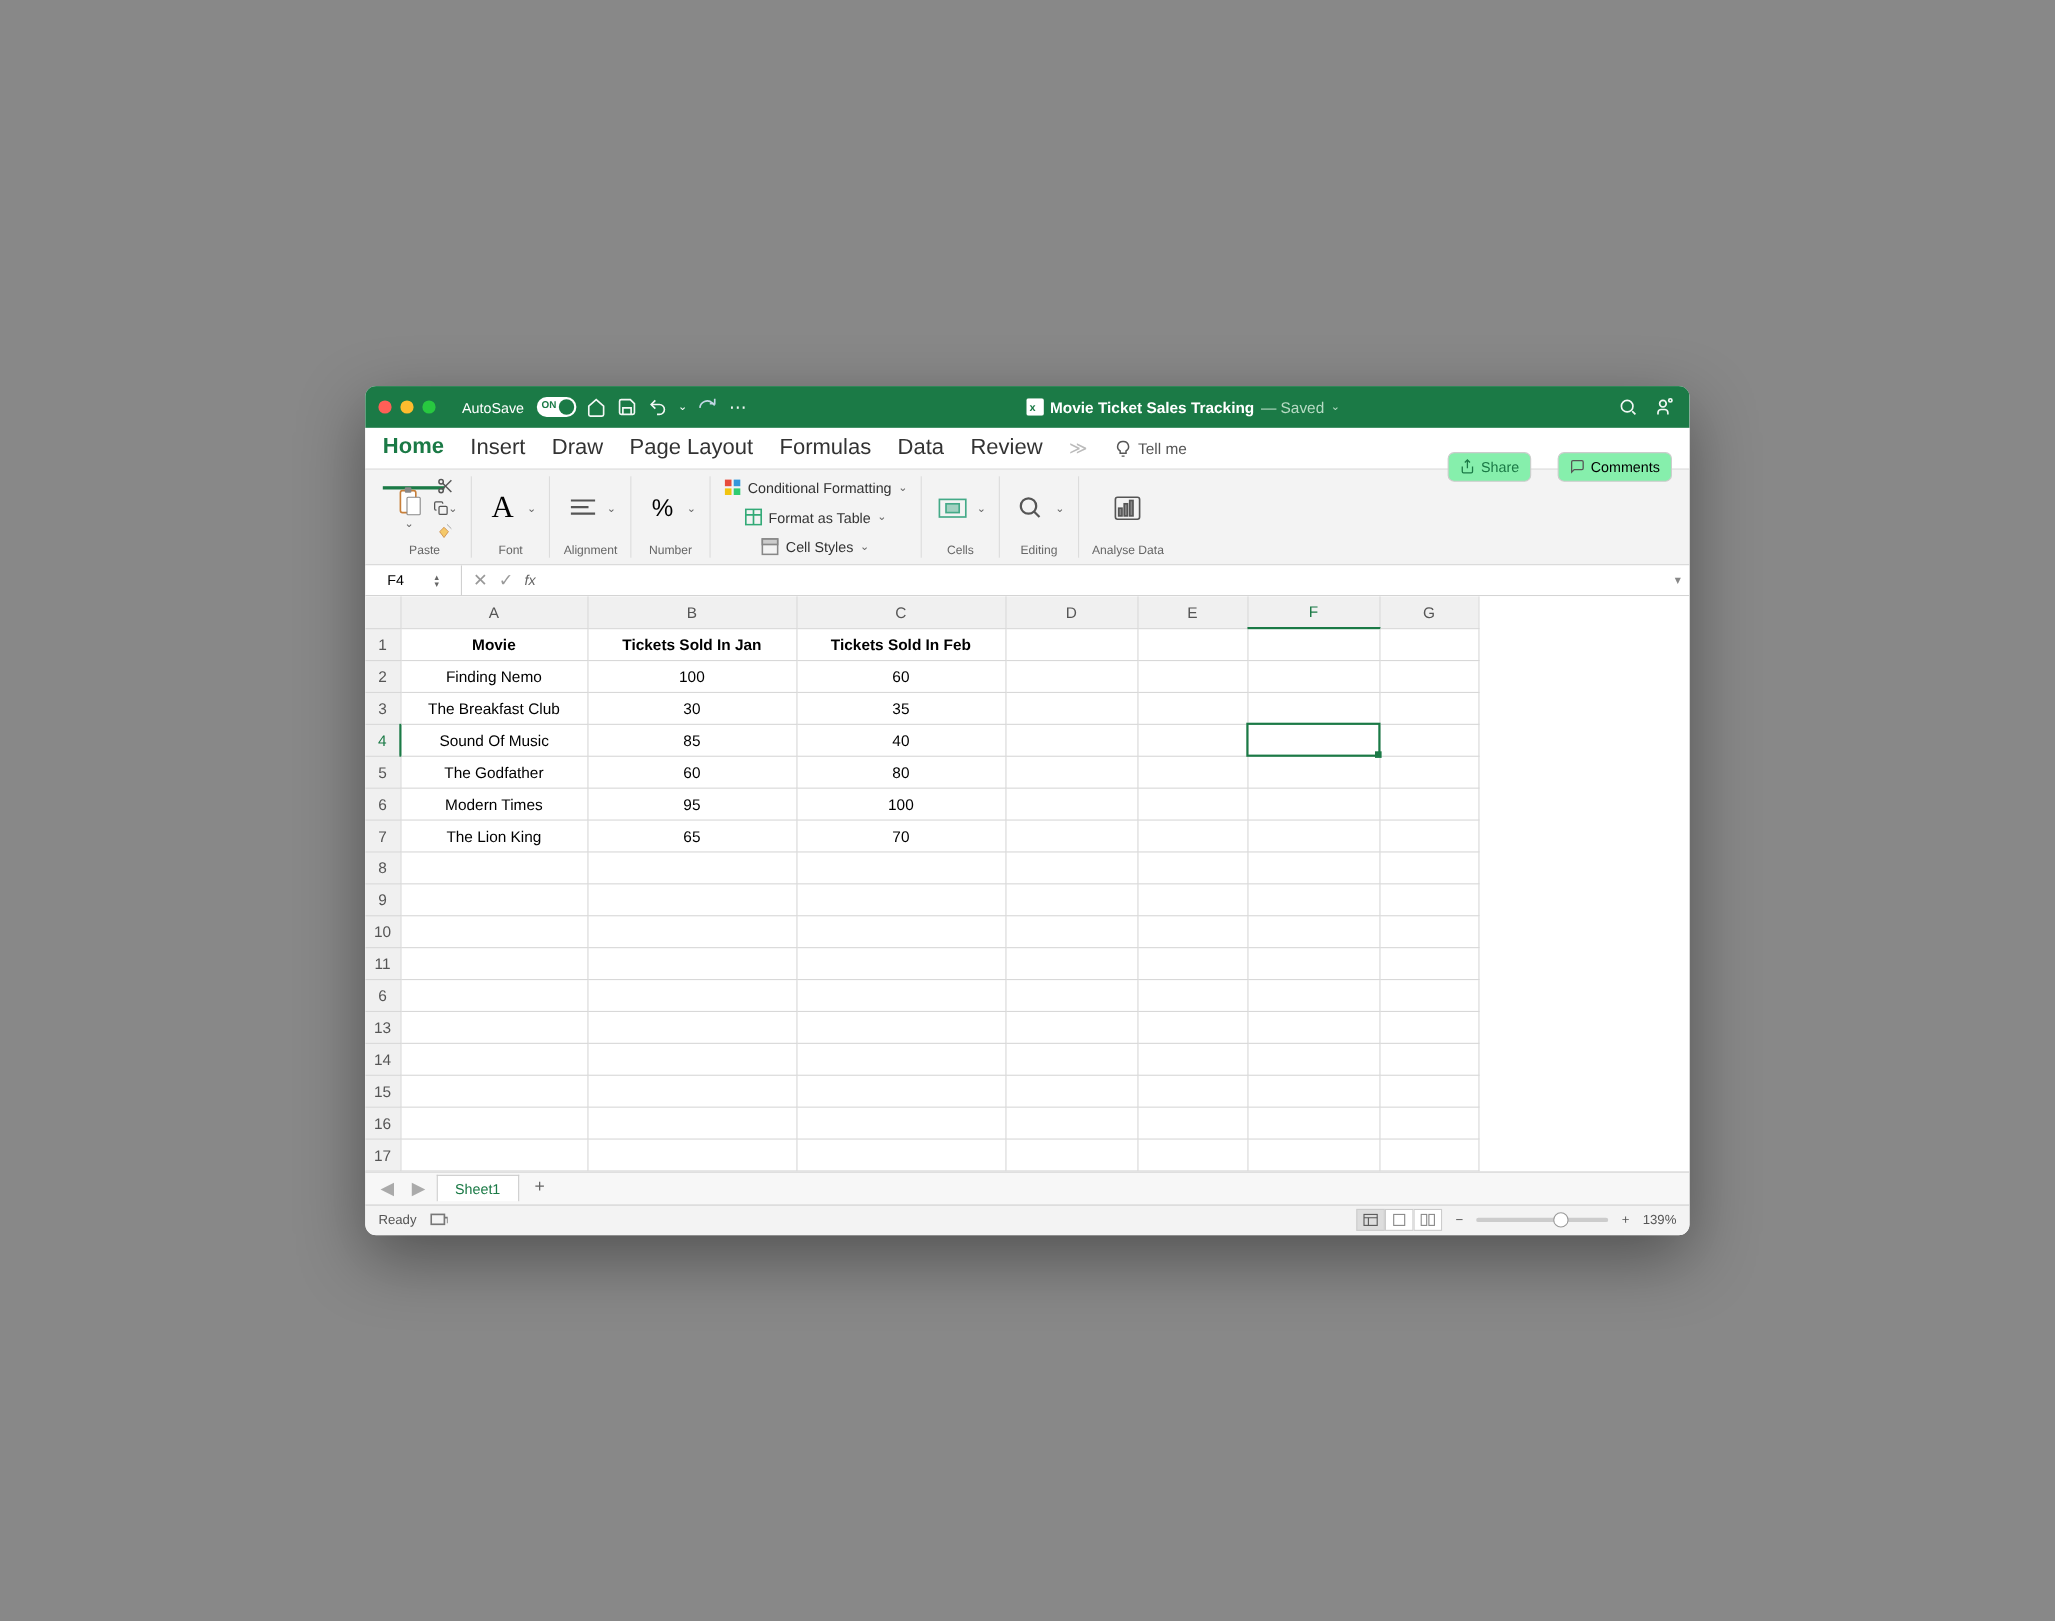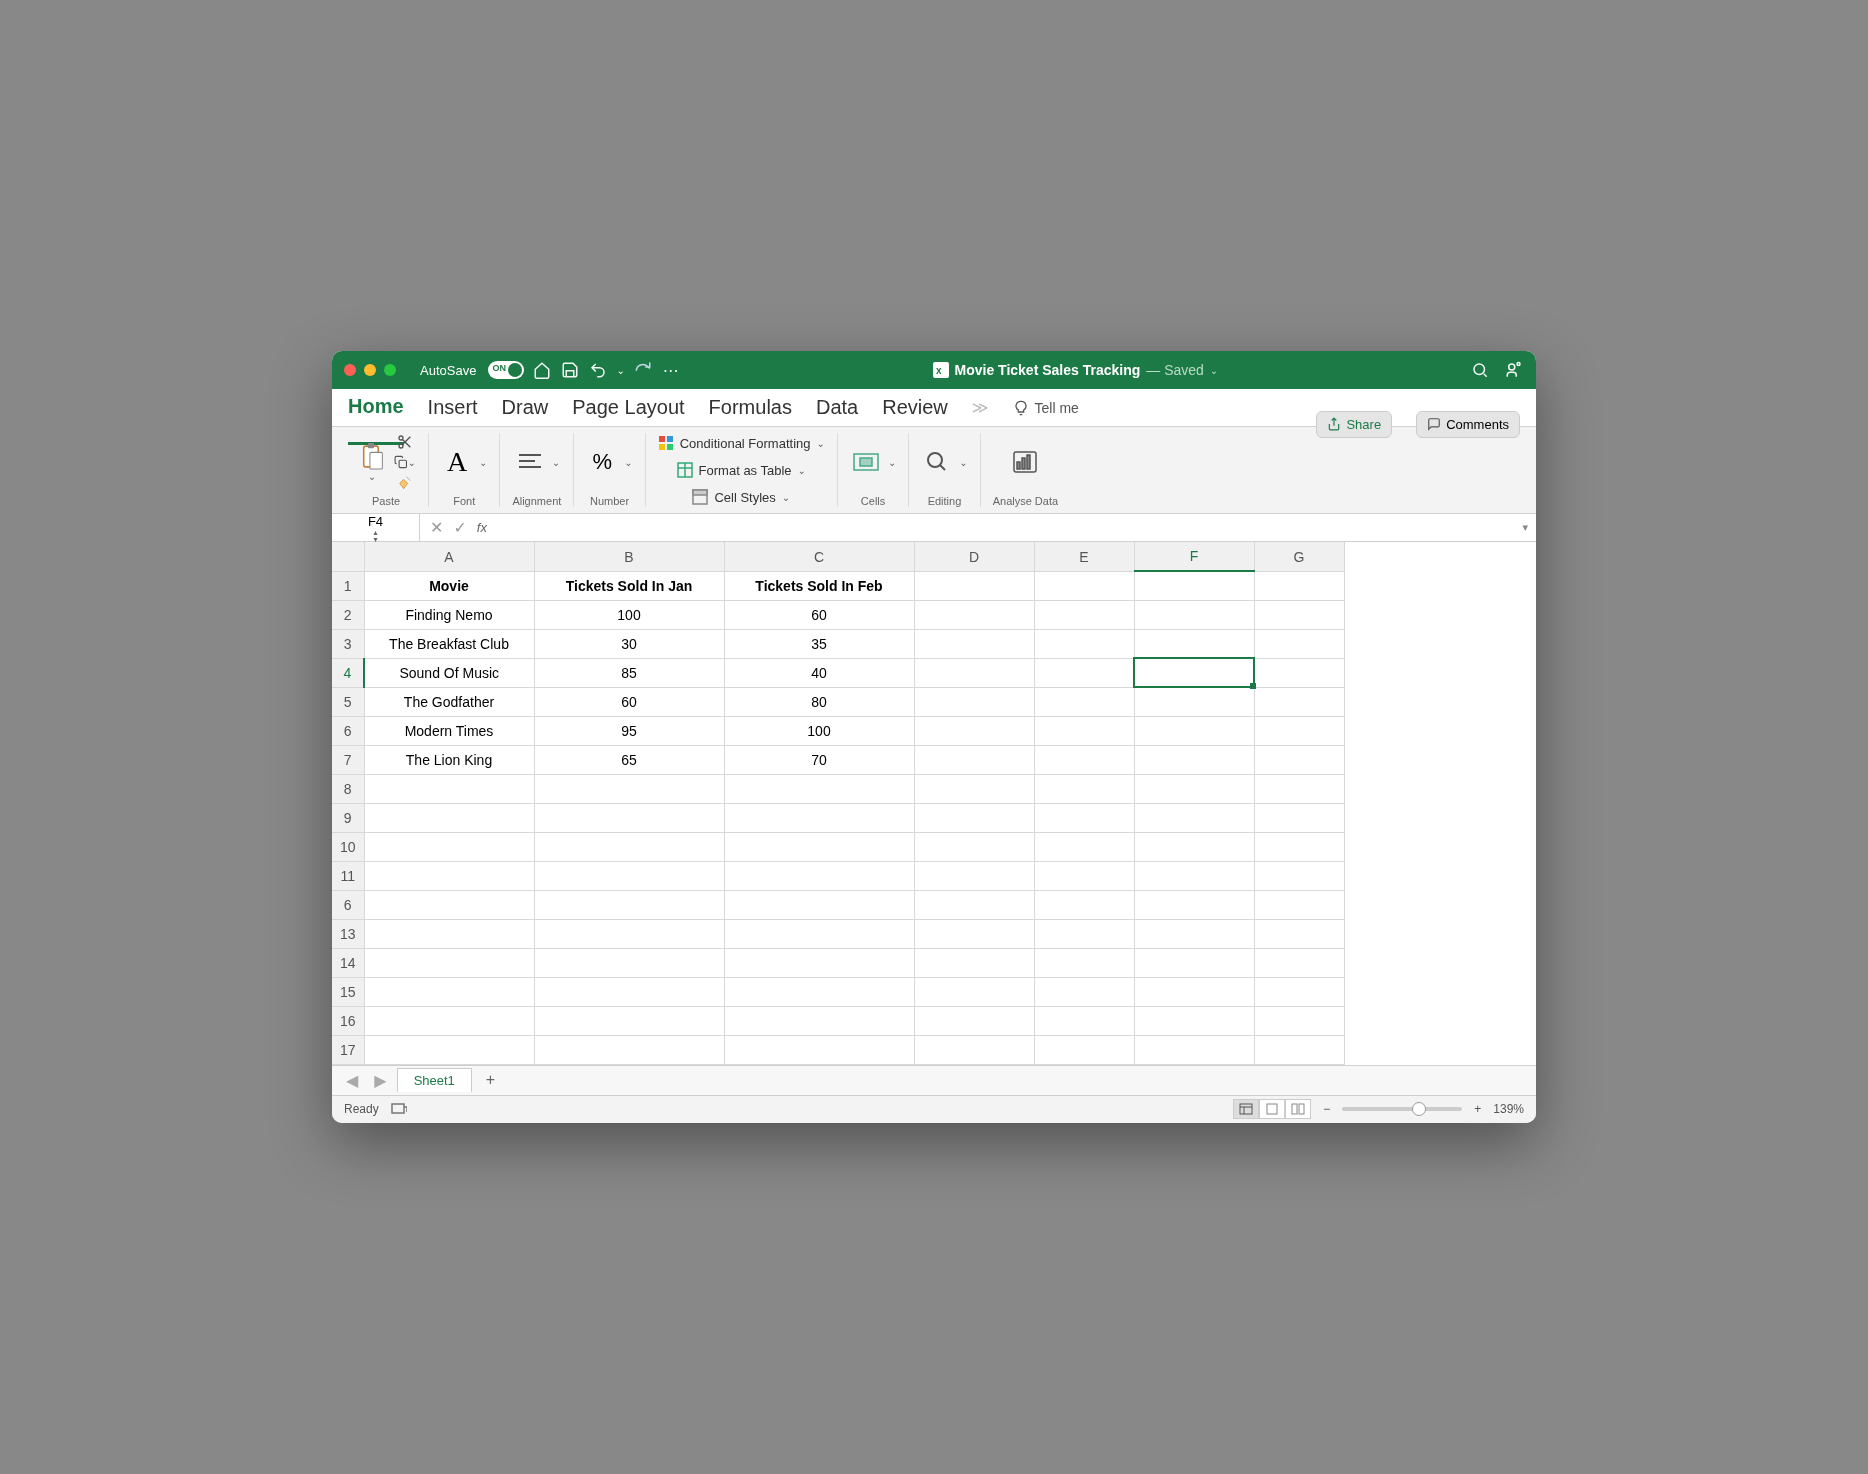--- a/index.html
+++ b/index.html
@@ -20,38 +20,38 @@
 .doc-title { font-weight: 600; font-size: 14px; }
 .doc-saved { color: #b8dcc5; font-size: 14px; }
 .tb-right { display:flex; gap:14px; align-items:center; }
 
 
 .tabs { background:#fff; height: 38px; display:flex; align-items:center; padding: 0 16px; gap: 24px; border-bottom: 1px solid #d0d0d0; }
 .tab { font-size: 20px; color: #333; cursor:pointer; padding: 24px 0; }
 .tab.active { color: #1b7a46; font-weight:600; border-bottom: 3px solid #1b7a46; }
 .tab-spacer { flex:1; }
 .tellme { display:flex; align-items:center; gap:6px; color:#555; font-size:14px; }
-.share-btn, .comments-btn { border:1px solid #ccc; border-radius:6px; padding: 5px 10px; font-size:13px; display:flex; align-items:center; gap:5px; cursor:pointer; background:#e5e5e5;margin-top:33px; }
+.share-btn, .comments-btn { border:1px solid #ccc; border-radius:6px; padding: 5px 10px; font-size:13px; display:flex; align-items:center; gap:5px; cursor:pointer; background:#86efac;margin-top:33px; }
 .share-btn { color:#1b7a46; }
 
 
 .ribbon { background: #f3f3f3; border-bottom:1px solid #d0d0d0; padding: 6px 12px; display:flex; align-items:stretch; gap:0; }
 .rgroup { display:flex; flex-direction:column; align-items:center; padding: 0 12px; border-right:1px solid #dcdcdc; justify-content:space-between; }
 .rgroup:last-child { border-right:none; }
 .rgroup-icons { display:flex; align-items:center; gap:6px; flex:1; }
 .rgroup-label { font-size:11px; color:#666; margin-top:4px; }
 .big-icon { width:32px; height:40px; display:flex; flex-direction:column; align-items:center; justify-content:center; }
 .mini-col { display:flex; flex-direction:column; gap:2px; }
 .mini-icon { width:22px; height:18px; display:flex; align-items:center; justify-content:center; }
 .ribbon-item { display:flex; align-items:center; gap:6px; font-size:13px; color:#333; padding:2px 0; cursor:pointer; }
 .chev { font-size:10px; color:#666; }
 
 
 .formula-row { display:flex; align-items:center; border-bottom:1px solid #d0d0d0; height:28px; background:#fff; }
-.namebox { width:88px; border-right:1px solid #d0d0d0; padding:0 8px; font-size:13px; display:flex; align-items:center; justify-content:space-between; height:100%;flex-direction:column; }
+.namebox { width:88px; border-right:1px solid #d0d0d0; padding:0 20px; font-size:13px; display:flex; align-items:center; justify-content:space-between; height:100%; }
 .nb-arrows { display:flex; flex-direction:column; font-size:8px; line-height:7px; color:#666; }
 .fx-btns { display:flex; align-items:center; gap:10px; padding:0 10px; color:#999; }
 .fx-label { font-style:italic; color:#666; font-size:13px; }
 .formula-input { flex:1; padding:0 6px; font-size:13px; }
 .fb-chev { padding:0 8px; color:#888; font-size:11px; }
 
 
 .grid-wrap { overflow:auto; background:#fff; }
 table.grid { border-collapse:collapse; table-layout:fixed; }
 .grid th, .grid td { border:1px solid #d8d8d8; font-size:14px; height:29px; padding:0 4px; }

